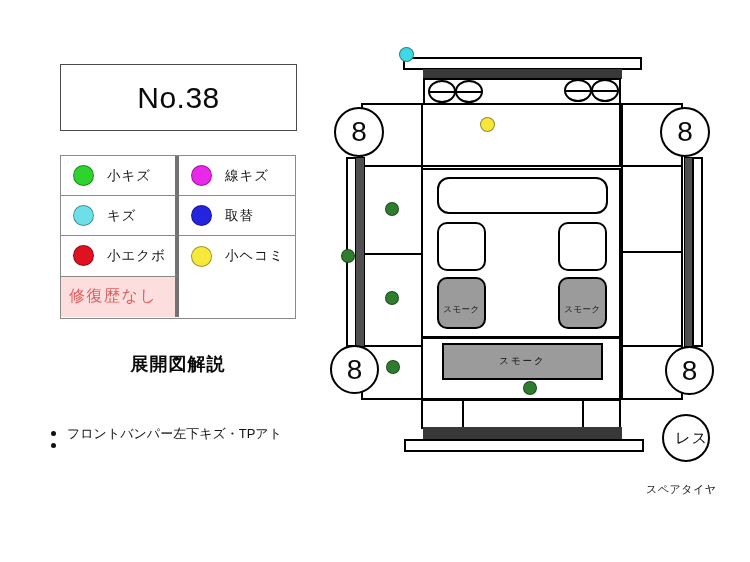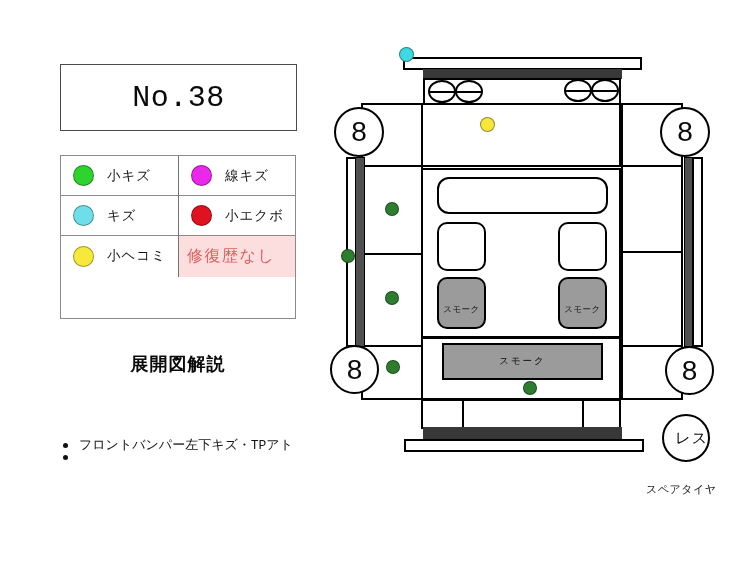--- a/index.html
+++ b/index.html
@@ -1,56 +1,56 @@
 <!DOCTYPE html>
 <html><head>
 <meta charset="utf-8">
 <style>
   html,body{margin:0;padding:0;}
   body{
     width:750px;height:562px;background:#ffffff;overflow:hidden;position:relative;
     font-family:"Liberation Sans","DejaVu Sans",sans-serif;color:#111;
   }
   *{box-sizing:border-box;}
-  .abs{position:absolute;font-family:Liberation Mono, monospace;}
+  .abs{position:absolute;}
 
   
   .no-box{
     left:60px;top:64px;width:237px;height:67px;
     border:1.5px solid #4a4a4a;background:#fff;
     display:flex;align-items:center;justify-content:center;
     font-size:30px;color:#0a0a0a;letter-spacing:.5px;
   }
   .legend{
     left:60px;top:155px;width:236px;height:164px;
     border:1px solid #8a8a8a;background:#fff;
     display:grid;grid-template-columns:118px 1fr;grid-auto-rows:40.2px;
   }
   .legend-cell{
-    border-right:1px solid #737373;border-bottom:1px solid #8a8a8a;
+    border-right:4px solid #737373;border-bottom:1px solid #8a8a8a;
     display:flex;align-items:center;padding-left:12px;
     font-size:13.5px;letter-spacing:1px;color:#141414;
   }
   .legend-cell:nth-child(2n){border-right:none;}
   .legend-cell:nth-last-child(-n+2){border-bottom:none;}
   .legend-dot{
     width:21px;height:21px;border-radius:50%;margin-right:13px;flex:0 0 auto;
     border:1px solid rgba(0,0,0,.35);
   }
   .legend-cell.norepair{
     font-size:16px;letter-spacing:1.5px;padding-left:8px;
   }
   .section-heading{
     left:60px;top:352px;width:236px;text-align:center;
     font-size:18px;font-weight:bold;color:#0a0a0a;letter-spacing:1px;
   }
   .notes{
     left:45px;top:420px;width:300px;
   }
-  .notes ul{list-style:none;margin:16px;padding:0;}
+  .notes ul{list-style:none;margin:4px;padding:0;}
   .notes li{
     font-size:13px;line-height:19px;color:#141414;display:flex;align-items:center;
   }
   .note-bullet{
     width:5px;height:5px;border-radius:50%;background:#111;
     margin:0 11px 0 2px;flex:0 0 auto;
   }
 
   
   .box{position:absolute;background:#fff;border:2.5px solid #000;}
@@ -140,20 +140,24 @@
       <span class="legend-dot" style="background: rgb(46, 211, 46);"></span>
       <span>小キズ</span>
     </div>
     <div class="legend-cell">
       <span class="legend-dot" style="background: rgb(233, 40, 233);"></span>
       <span>線キズ</span>
     </div>
     <div class="legend-cell">
       <span class="legend-dot" style="background: rgb(110, 222, 233);"></span>
       <span>キズ</span>
+    </div>
+    <div class="legend-cell">
+      <span class="legend-dot" style="background: rgb(36, 36, 224);"></span>
+      <span>取替</span>
     </div>
     <div class="legend-cell">
       <span class="legend-dot" style="background: rgb(222, 18, 32);"></span>
       <span>小エクボ</span>
     </div>
     <div class="legend-cell">
       <span class="legend-dot" style="background: rgb(246, 233, 60);"></span>
       <span>小ヘコミ</span>
     </div>
     <div class="legend-cell norepair" style="background: rgb(252, 222, 222); color: rgb(224, 94, 94);">修復歴なし</div>

